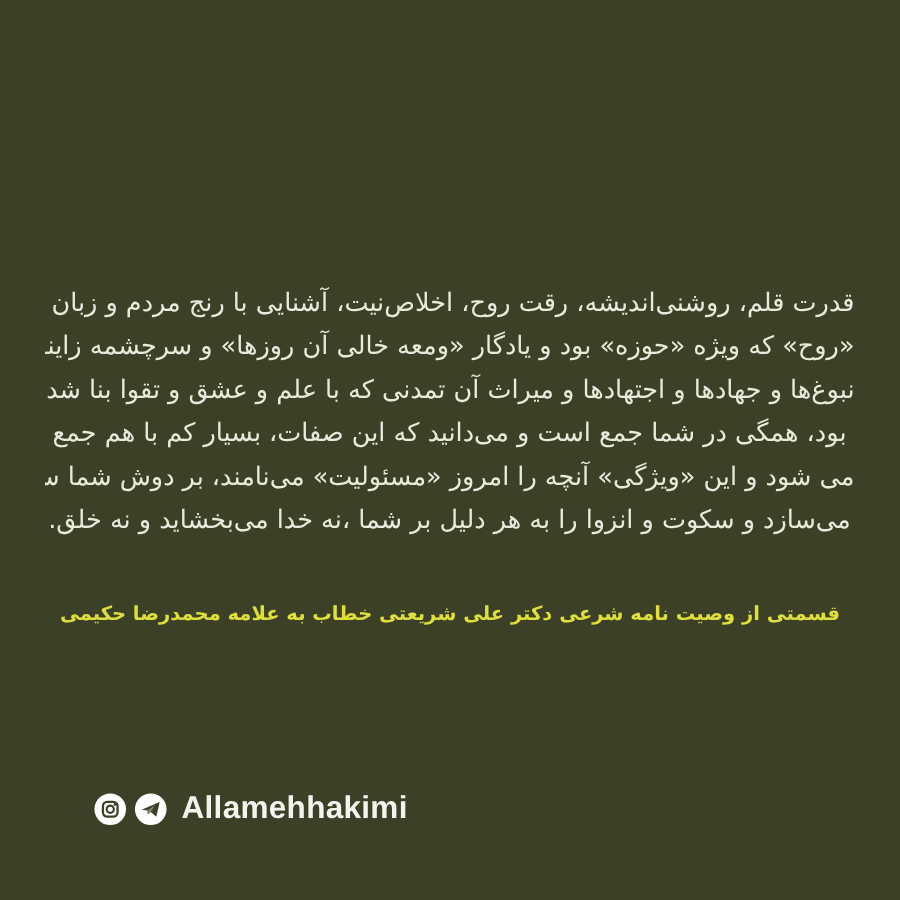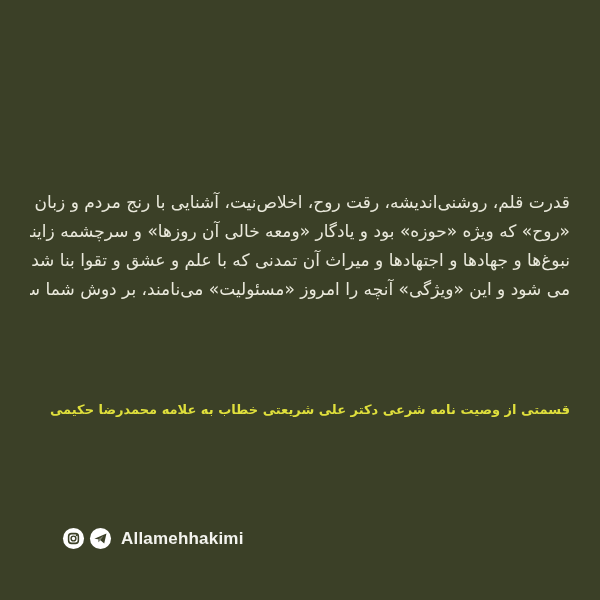--- a/index.html
+++ b/index.html
@@ -25,53 +25,55 @@
   }
   .quote-line {
     text-align: center;
     line-height: 29px;
     white-space: nowrap;
   }
   .attribution {
     position: absolute;
     top: 399px; left: 30px; right: 30px;
     direction: rtl;
-    text-align: right;
+    text-align: center;
     color: #dfdf3c;
     font-size: 13px;
     font-weight: bold;
     line-height: 22px;
   }
   .footer {
     position: absolute;
     left: 62px; top: 527px;
     display: flex;
     align-items: center;
     gap: 4px;
   }
   .footer .icon { display: block; width: 23px; height: 23px; }
   .handle {
     color: #f4f4ef;
-    font-size: 17px;
+    font-size: 21px;
     font-weight: bold;
     margin-left: 5px;
     font-family: "Liberation Sans", sans-serif;
     letter-spacing: 0.2px;
   }
 </style>
 </head>
 <body>
 
 <div class="poster">
 
   <div class="quote">
     <div class="quote-line">قدرت قلم، روشنی‌اندیشه، رقت روح، اخلاص‌نیت، آشنایی با رنج مردم و زبان زمان</div>
     <div class="quote-line">«روح» که ویژه «حوزه» بود و یادگار «ومعه خالی آن روزها» و سرچشمه زاینده آن همه</div>
     <div class="quote-line">نبوغ‌ها و جهادها و اجتهادها و میراث آن تمدنی که با علم و عشق و تقوا بنا شده</div>
+    <div class="quote-line">بود، همگی در شما جمع است و می‌دانید که این صفات، بسیار کم با هم جمع</div>
     <div class="quote-line">می شود و این «ویژگی» آنچه را امروز «مسئولیت» می‌نامند، بر دوش شما سنگین تر</div>
+    <div class="quote-line">می‌سازد و سکوت و انزوا را به هر دلیل بر شما ،نه خدا می‌بخشاید و نه خلق.</div>
   </div>
 
   <div class="attribution">قسمتی از وصیت نامه شرعی دکتر علی شریعتی خطاب به علامه محمدرضا حکیمی</div>
 
   <div class="footer">
     <span class="icon">
       <svg viewBox="0 0 24 24" width="23" height="23" aria-hidden="true">
         <circle cx="12" cy="12" r="11" fill="#ffffff"></circle>
         <rect x="6.9" y="6.9" width="10.2" height="10.2" rx="3" fill="none" stroke="#3b4027" stroke-width="1.6"></rect>
         <circle cx="12" cy="12" r="2.5" fill="none" stroke="#3b4027" stroke-width="1.5"></circle>

